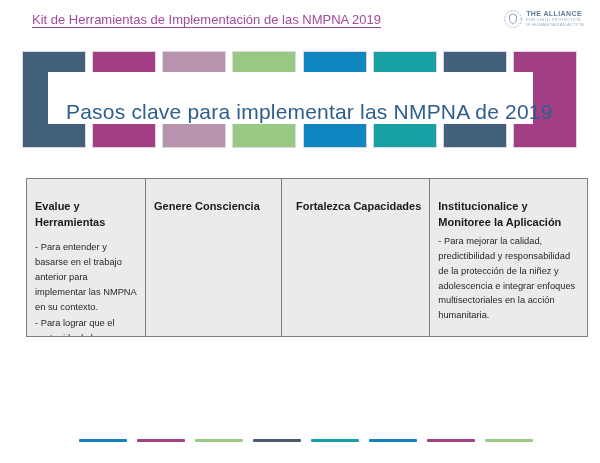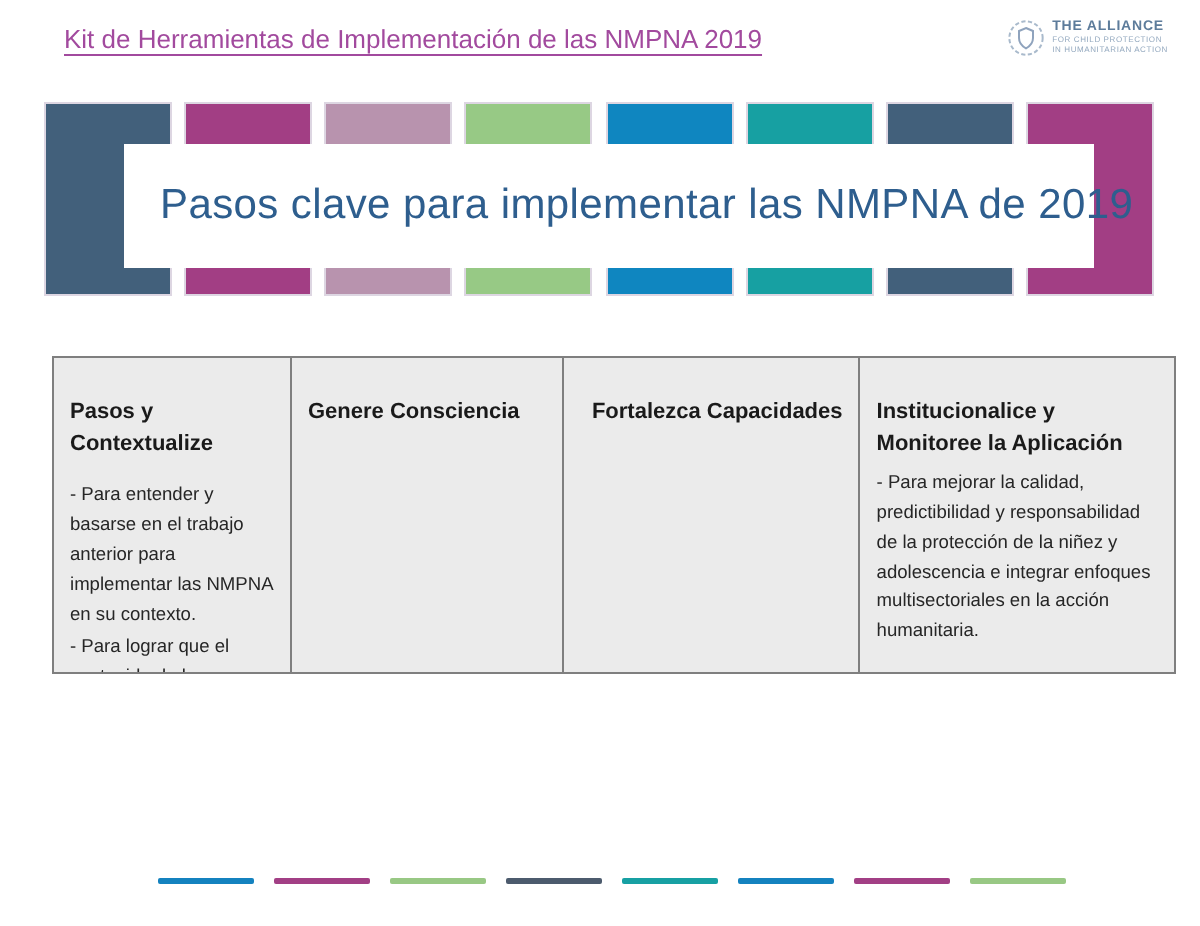--- a/index.html
+++ b/index.html
@@ -40,25 +40,25 @@
     z-index: 1;
   }
   .band-block {
     width: 64px; height: 100%;
     border: 1px solid #ddd6e2;
     box-sizing: border-box;
   }
 
   
   .banner {
-    position: absolute; left: 62px; top: 72px;
-    width: 485px; height: 62px;
+    position: absolute; left: 48px; top: 72px;
+    width: 485px; height: 52px;
     background: #ffffff;
     z-index: 2;
-    display: flex; align-items: center;
+    display: flex; align-items: flex-end;
   }
   .banner h1 {
     margin: 0; padding-left: 18px;
     font-size: 21px; font-weight: normal;
     color: #2e5e8e;
     letter-spacing: 0.2px;
     white-space: nowrap;
   }
 
   
@@ -133,21 +133,21 @@
     <div class="band-block" style="background: rgb(66, 96, 123);"></div>
     <div class="band-block" style="background: rgb(162, 62, 132);"></div>
   </div>
 
   <div class="banner">
     <h1>Pasos clave para implementar las NMPNA de 2019</h1>
   </div>
 
   <div class="steps">
     <div class="cell col1">
-      <h2>Pasos y Contextualize</h2>
+      <h2>Evalue y Herramientas</h2>
       <p>- Para entender y basarse en el trabajo anterior para implementar las NMPNA en su contexto.</p>
       <p>- Para lograr que el contenido de las normas sea apropiado y significativo para el contexto.</p>
     </div>
     <div class="cell col2">
       <h2>Genere Consciencia</h2>
     </div>
     <div class="cell col3">
       <h2>Fortalezca Capacidades</h2>
     </div>
     <div class="cell col4">

